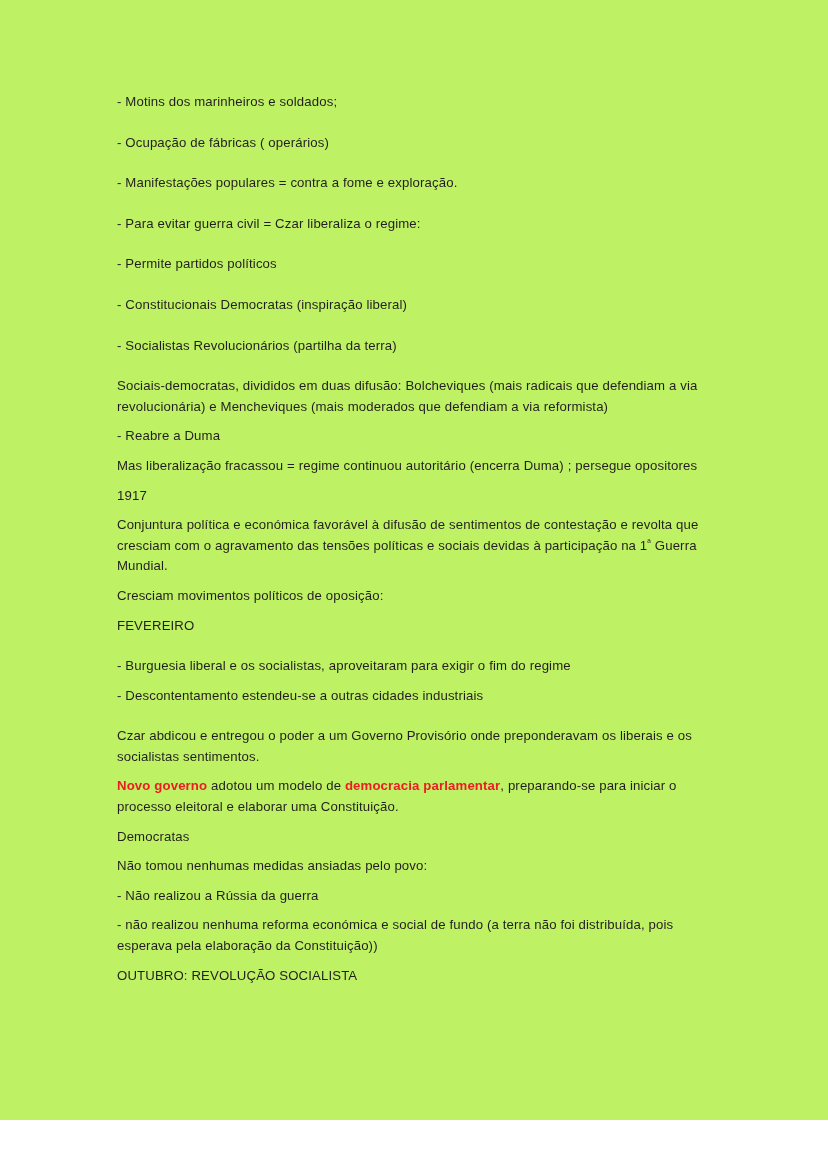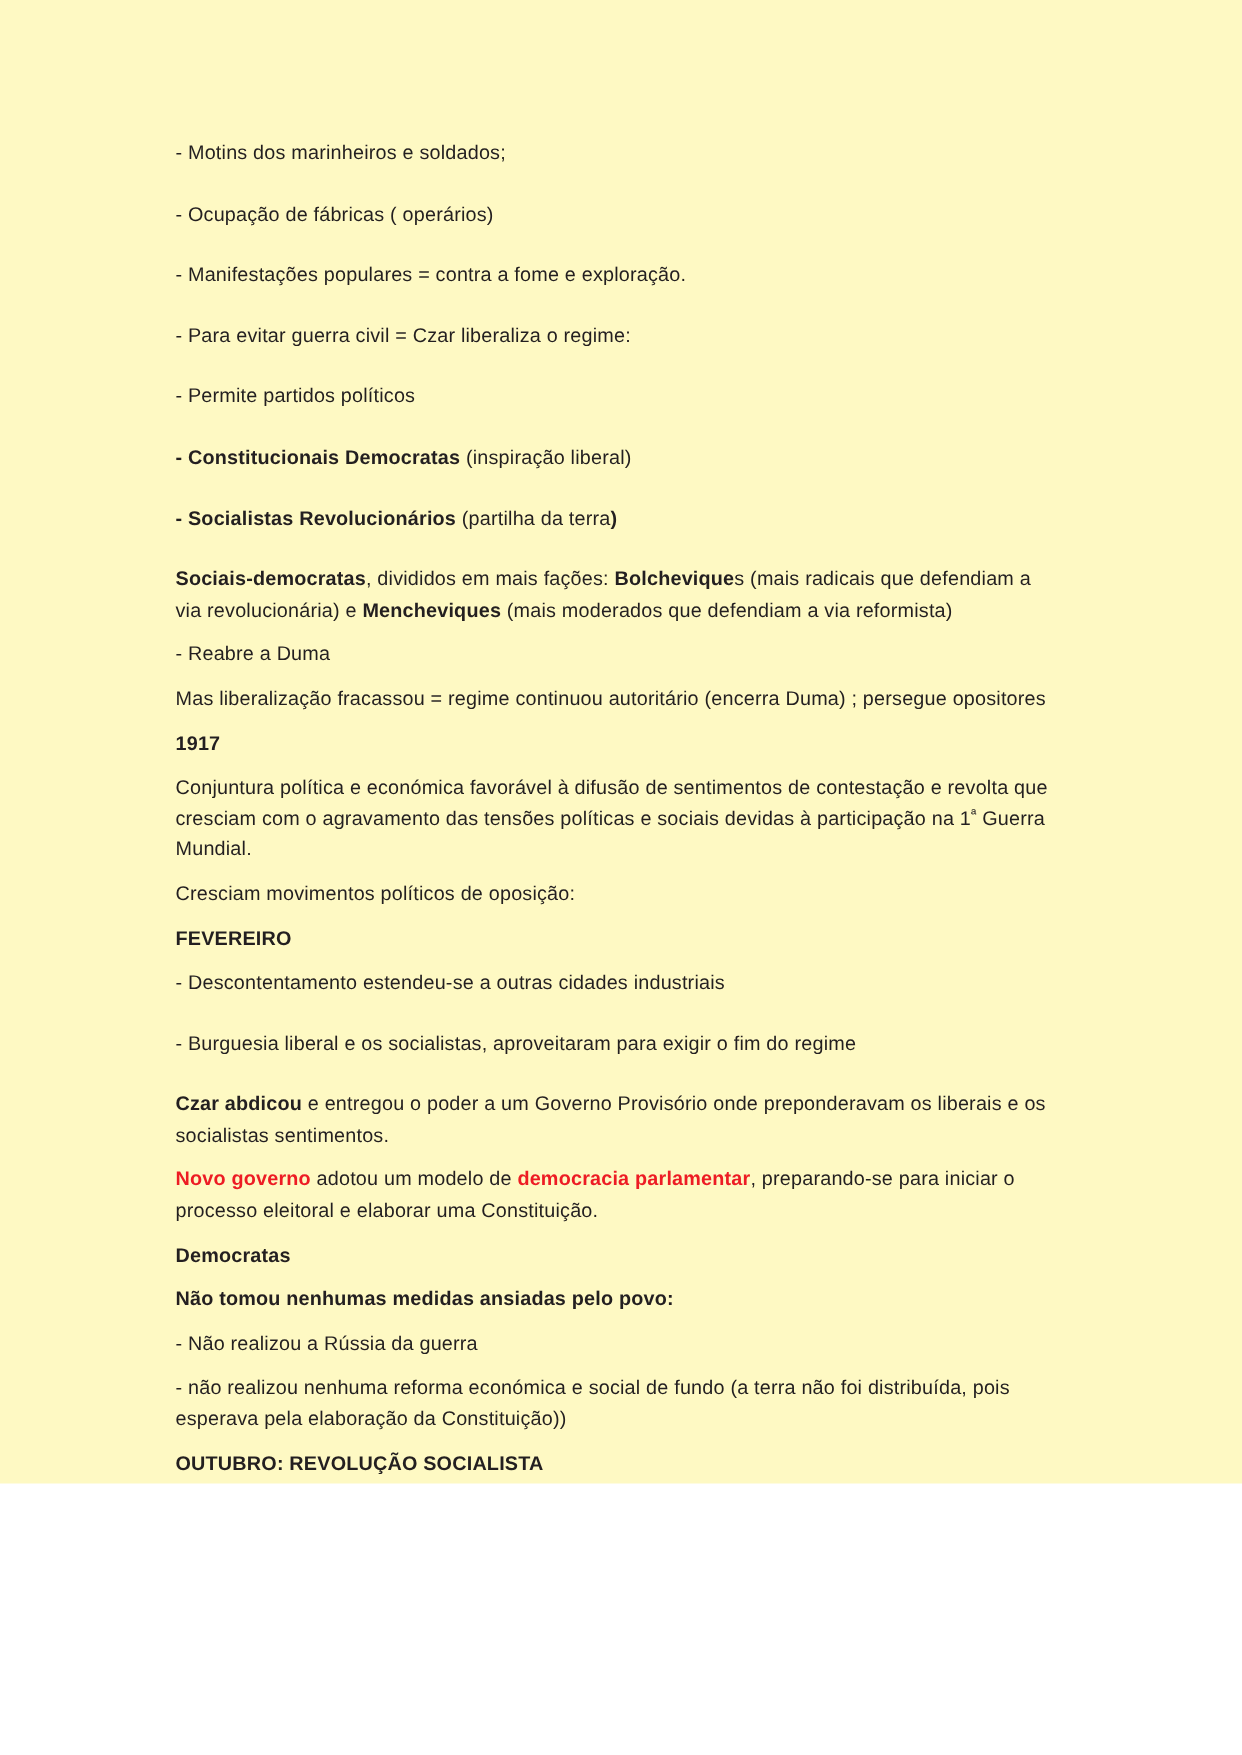--- a/index.html
+++ b/index.html
@@ -12,22 +12,22 @@
     width: 828px;
     height: 1170px;
     overflow: hidden;
     font-family: "Liberation Sans", "DejaVu Sans", sans-serif;
     color: #231f20;
     -webkit-font-smoothing: antialiased;
   }
   .page {
     position: relative;
     width: 828px;
-    height: 989px;
-    background: #fef9c3;
+    height: 1120px;
+    background: #bef264;
     box-sizing: border-box;
     padding: 92px 52px 0 117px;
   }
   .doc-body {
     width: 585px;
   }
   p.para {
     margin: 0 0 0 0;
     padding: 0;
     font-size: 13.2px;
@@ -35,21 +35,21 @@
     letter-spacing: 0.01em;
     color: #231f20;
     text-align: left;
   }
   
   p.para.gap-lg { margin-top: 20px; }
   p.para.gap-sm { margin-top: 9px; }
   p.para.first  { margin-top: 0; }
 
   b, .b {
-    font-weight: bold;
+    font-weight: normal;
     text-align: center;
   }
   .red-b {
     color: #ed1c24;
     font-weight: bold;
   }
   sup.ord {
     font-size: 0.72em;
     vertical-align: 0.42em;
     line-height: 0;
@@ -60,29 +60,29 @@
 
 <div class="page">
   <div class="doc-body" id="doc-body">
       <p class="para first"><span>- Motins dos marinheiros e soldados;</span></p>
       <p class="para gap-lg"><span>- Ocupação de fábricas ( operários)</span></p>
       <p class="para gap-lg"><span>- Manifestações populares = contra a fome e exploração.</span></p>
       <p class="para gap-lg"><span>- Para evitar guerra civil = Czar liberaliza o regime:</span></p>
       <p class="para gap-lg"><span>- Permite partidos políticos</span></p>
       <p class="para gap-lg"><span class="b">- Constitucionais Democratas</span><span> (inspiração liberal)</span></p>
       <p class="para gap-lg"><span class="b">- Socialistas Revolucionários</span><span> (partilha da terra</span><span class="b">)</span></p>
-      <p class="para gap-lg"><span class="b">Sociais-democratas</span><span>, divididos em mais fações: </span><span class="b">Bolchevique</span><span>s (mais radicais que defendiam a via revolucionária) e </span><span class="b">Mencheviques</span><span> (mais moderados que defendiam a via reformista)</span></p>
+      <p class="para gap-lg"><span class="b">Sociais-democratas</span><span>, divididos em duas difusão: </span><span class="b">Bolchevique</span><span>s (mais radicais que defendiam a via revolucionária) e </span><span class="b">Mencheviques</span><span> (mais moderados que defendiam a via reformista)</span></p>
       <p class="para gap-sm"><span>- Reabre a Duma</span></p>
       <p class="para gap-sm"><span>Mas liberalização fracassou = regime continuou autoritário (encerra Duma) ; persegue opositores</span></p>
       <p class="para gap-sm"><span class="b">1917</span></p>
       <p class="para gap-sm"><span>Conjuntura política e económica favorável à difusão de sentimentos de contestação e revolta que cresciam com o agravamento das tensões políticas e sociais devidas à participação na 1</span><sup class="ord">ª</sup><span> Guerra Mundial.</span></p>
       <p class="para gap-sm"><span>Cresciam movimentos políticos de oposição:</span></p>
       <p class="para gap-sm"><span class="b">FEVEREIRO</span></p>
+      <p class="para gap-lg"><span>- Burguesia liberal e os socialistas, aproveitaram para exigir o fim do regime</span></p>
       <p class="para gap-sm"><span>- Descontentamento estendeu-se a outras cidades industriais</span></p>
-      <p class="para gap-lg"><span>- Burguesia liberal e os socialistas, aproveitaram para exigir o fim do regime</span></p>
       <p class="para gap-lg"><span class="b">Czar abdicou</span><span> e entregou o poder a um Governo Provisório onde preponderavam os liberais e os socialistas sentimentos.</span></p>
       <p class="para gap-sm"><span class="red-b">Novo governo</span><span> adotou um modelo de </span><span class="red-b">democracia parlamentar</span><span>, preparando-se para iniciar o processo eleitoral e elaborar uma Constituição.</span></p>
       <p class="para gap-sm"><span class="b">Democratas</span></p>
       <p class="para gap-sm"><span class="b">Não tomou nenhumas medidas ansiadas pelo povo:</span></p>
       <p class="para gap-sm"><span>- Não realizou a Rússia da guerra</span></p>
       <p class="para gap-sm"><span>- não realizou nenhuma reforma económica e social de fundo (a terra não foi distribuída, pois esperava pela elaboração da Constituição))</span></p>
       <p class="para gap-sm"><span class="b">OUTUBRO: REVOLUÇÃO SOCIALISTA</span></p>
     </div>
 </div>
 

